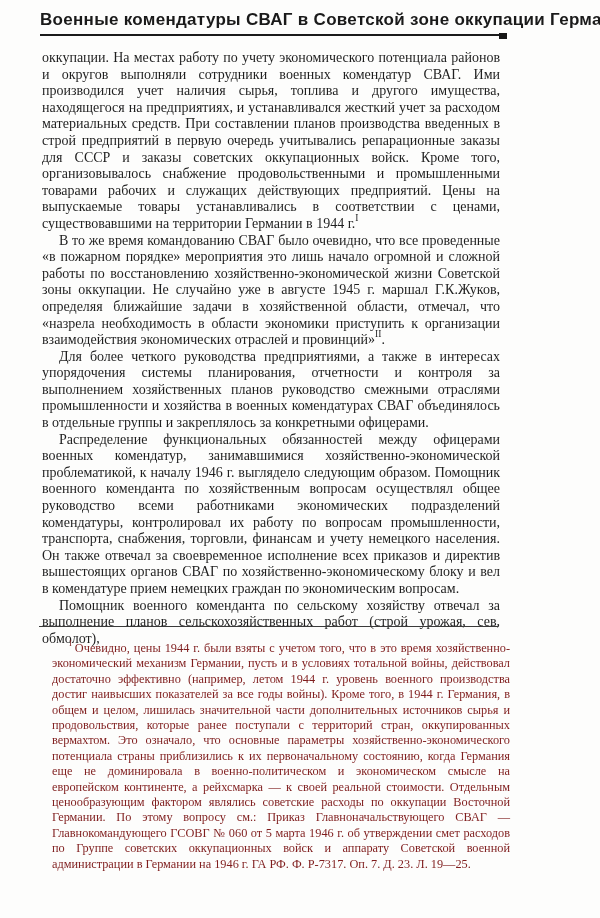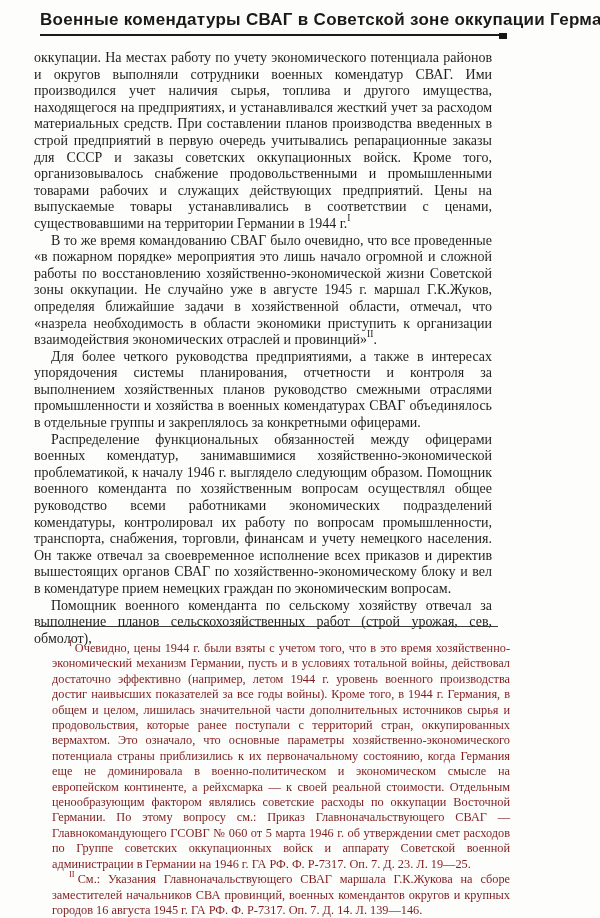--- a/index.html
+++ b/index.html
@@ -29,21 +29,21 @@
     font-size:14.5px;font-weight:bold;color:#111;
     font-family:"Liberation Sans", sans-serif;
   }
   .header-square{
     position:absolute;left:499px;top:33px;
     width:8px;height:6px;background:#161616;
   }
 
   
   .body{
-    position:absolute;left:34px;top:50px;width:458px;
+    position:absolute;left:42px;top:50px;width:458px;
     font-size:14px;line-height:16.6px;
     text-align:justify;
     hyphens:auto;-webkit-hyphens:auto;
   }
   .body p{margin:0;}
   .body p.indent{text-indent:17px;font-family:Liberation Serif, serif;}
   sup.fn-ref{
     font-size:9.5px;line-height:0;
     position:relative;top:-1px;
   }
@@ -86,18 +86,15 @@
       <p class="para indent"><span>Распределение функциональных обязанностей между офицерами военных комендатур, занимавшимися хозяйственно-экономической проблематикой, к началу 1946 г. выглядело следующим образом. Помощник военного коменданта по хозяйственным вопросам осуществлял общее руководство всеми работниками экономических подразделений комендатуры, контролировал их работу по вопросам промышленности, транспорта, снабжения, торговли, финансам и учету немецкого населения. Он также отвечал за своевременное исполнение всех приказов и директив вышестоящих органов СВАГ по хозяйственно-экономическому блоку и вел в комендатуре прием немецких граждан по экономическим вопросам.</span></p>
       <p class="para indent"><span>Помощник военного коменданта по сельскому хозяйству отвечал за выполнение планов сельскохозяйственных работ (строй урожая, сев, обмолот),</span></p>
     </main>
 
   <div class="footnote-sep"></div>
 
   <section class="footnotes">
       <p class="footnote">
     <sup class="fn-marker">I</sup><span class="fn-text">Очевидно, цены 1944 г. были взяты с учетом того, что в это время хозяйственно-экономический механизм Германии, пусть и в условиях тотальной войны, действовал достаточно эффективно (например, летом 1944 г. уровень военного производства достиг наивысших показателей за все годы войны). Кроме того, в 1944 г. Германия, в общем и целом, лишилась значительной части дополнительных источников сырья и продовольствия, которые ранее поступали с территорий стран, оккупированных вермахтом. Это означало, что основные параметры хозяйственно-экономического потенциала страны приблизились к их первоначальному состоянию, когда Германия еще не доминировала в военно-политическом и экономическом смысле на европейском континенте, а рейхсмарка — к своей реальной стоимости. Отдельным ценообразующим фактором являлись советские расходы по оккупации Восточной Германии. По этому вопросу см.: Приказ Главноначальствующего СВАГ — Главнокомандующего ГСОВГ № 060 от 5 марта 1946 г. об утверждении смет расходов по Группе советских оккупационных войск и аппарату Советской военной администрации в Германии на 1946 г.  ГА РФ. Ф. Р-7317. Оп. 7. Д. 23. Л. 19—25.</span>
   </p>
-      <p class="footnote">
-    <sup class="fn-marker">II</sup><span class="fn-text">См.: Указания Главноначальствующего СВАГ маршала Г.К.Жукова на сборе заместителей начальников СВА провинций, военных комендантов округов и крупных городов 16 августа 1945 г. ГА РФ. Ф. Р-7317. Оп. 7. Д. 14. Л. 139—146.</span>
-  </p>
     </section>
 
 </div>
 
 </body></html>

